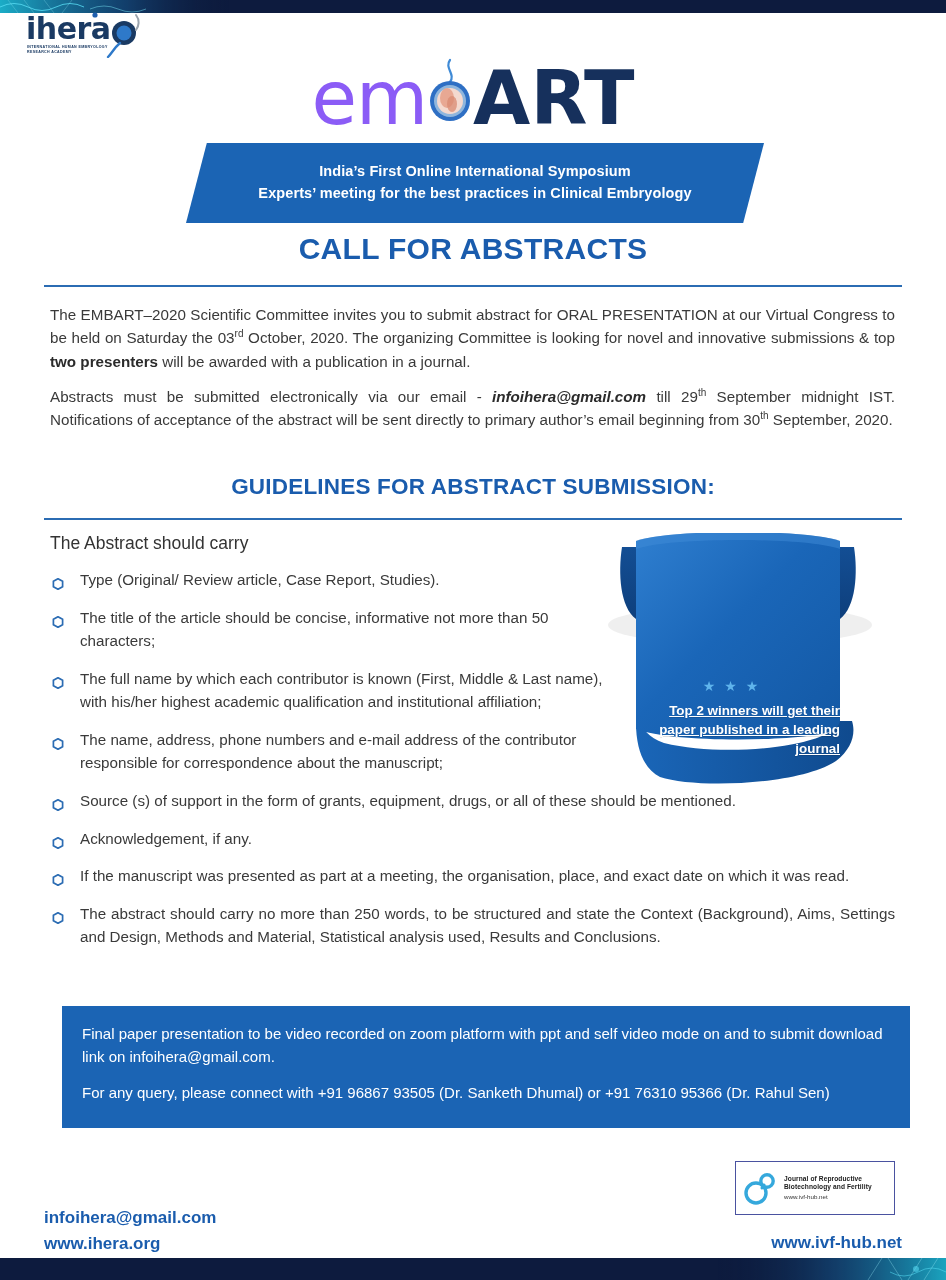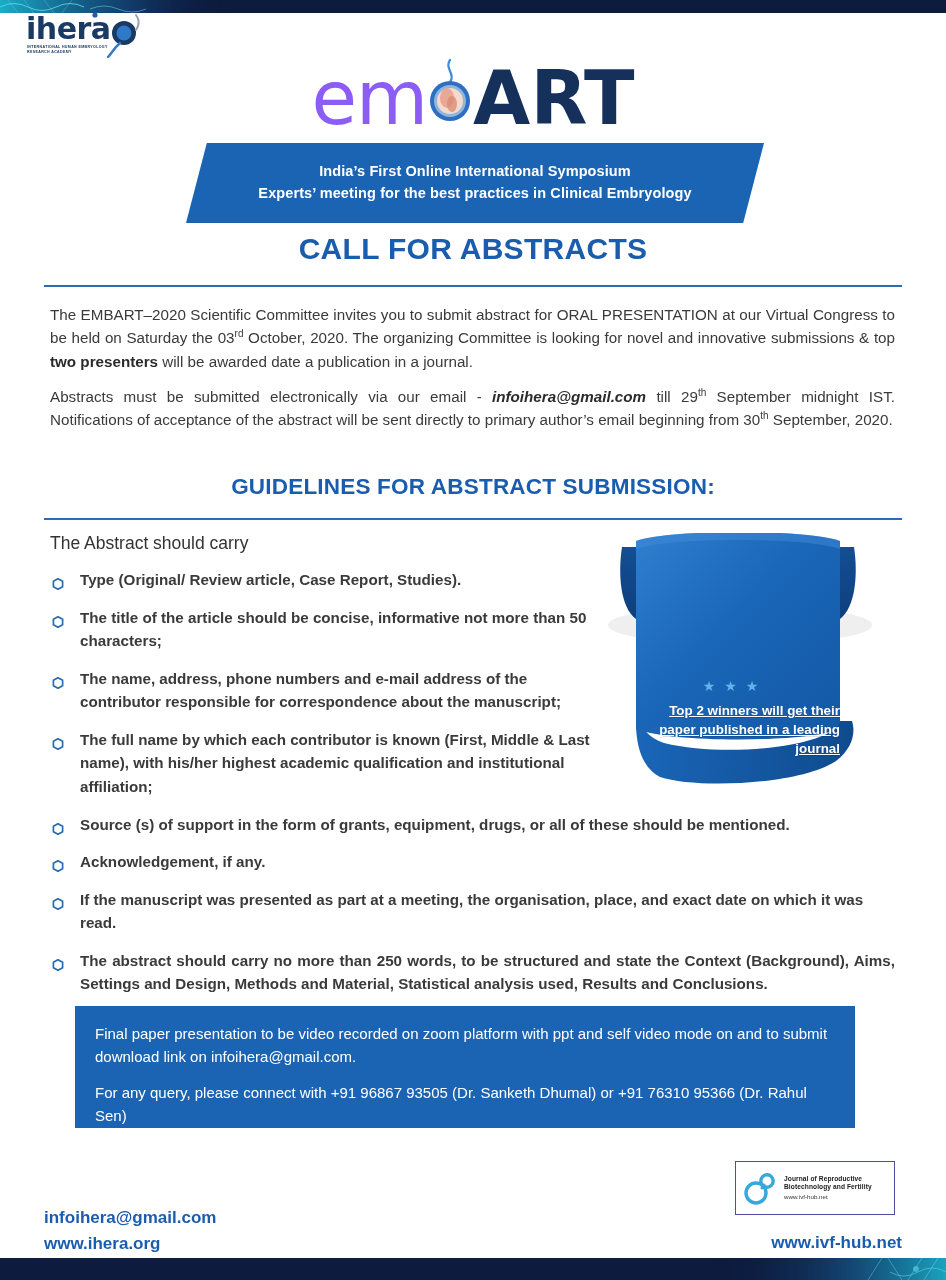--- a/index.html
+++ b/index.html
@@ -214,21 +214,20 @@
     top: 568px;
     width: 845px;
   }
   .bullet {
     position: relative;
     padding-left: 30px;
     margin-bottom: 14px;
     font-size: 15.2px;
     line-height: 1.55;
     color: #3a3a3a;
-    font-weight: bold;
   }
   .bullet.narrow { width: 560px; }
   .bullet.just { text-align: justify; }
   .bullet-marker {
     position: absolute;
     left: 2px;
     top: 5px;
     width: 12px;
     height: 12px;
   }
@@ -279,25 +278,24 @@
     z-index: 3;
     text-shadow: 0 1px 1px rgba(0,0,0,0.12);
     text-decoration: underline;
   }
 
   
   .note-box {
     position: absolute;
     left: 62px;
     top: 1006px;
-    width: 780px;
+    width: 848px;
     height: 122px;
     background: #1b64b4;
     padding: 16px 20px 14px 20px;
-    margin-left: 13px;
   }
   .note-line {
     color: #ffffff;
     font-size: 15px;
     line-height: 1.56;
     font-weight: 400;
   }
   .note-line + .note-line { margin-top: 12px; }
 
   
@@ -398,42 +396,42 @@
   </div>
 
   <div class="subtitle-bar">
     <div class="subtitle-line">India’s First Online International Symposium</div>
     <div class="subtitle-line">Experts’ meeting for the best practices in Clinical Embryology</div>
   </div>
 
   <div class="h-call">CALL FOR ABSTRACTS</div>
   <div class="rule rule-1"></div>
 
-  <p class="para para-1"><span>The EMBART–2020 Scientific Committee invites you to submit abstract for ORAL PRESENTATION at our Virtual Congress to be held on Saturday the 03</span><sup>rd</sup><span> October, 2020. The organizing Committee is looking for novel and innovative submissions &amp; top </span><b>two presenters</b><span> will be awarded date a publication in a journal.</span></p>
+  <p class="para para-1"><span>The EMBART–2020 Scientific Committee invites you to submit abstract for ORAL PRESENTATION at our Virtual Congress to be held on Saturday the 03</span><sup>rd</sup><span> October, 2020. The organizing Committee is looking for novel and innovative submissions &amp; top </span><b>two presenters</b><span> will be awarded with a publication in a journal.</span></p>
 
   <p class="para para-2"><span>Abstracts must be submitted electronically via our email - </span><span class="email">infoihera@gmail.com</span><span> till 29</span><sup>th</sup><span> September midnight IST. Notifications of acceptance of the abstract will be sent directly to primary author’s email beginning from 30</span><sup>th</sup><span> September, 2020.</span></p>
 
   <div class="h-guidelines">GUIDELINES FOR ABSTRACT SUBMISSION:</div>
   <div class="rule rule-2"></div>
 
   <div class="abstract-carry">The Abstract should carry</div>
 
   <div class="bullets" id="bullet-list">
       <div class="bullet"><span class="bullet-marker"><svg viewBox="0 0 12 12" width="12" height="12">
             <polygon points="6,0.7 10.6,3.3 10.6,8.7 6,11.3 1.4,8.7 1.4,3.3" fill="none" stroke="#2b6cb3" stroke-width="1.7"></polygon>
           </svg></span><span>Type (Original/ Review article, Case Report, Studies).</span></div>
       <div class="bullet narrow"><span class="bullet-marker"><svg viewBox="0 0 12 12" width="12" height="12">
             <polygon points="6,0.7 10.6,3.3 10.6,8.7 6,11.3 1.4,8.7 1.4,3.3" fill="none" stroke="#2b6cb3" stroke-width="1.7"></polygon>
           </svg></span><span>The title of the article should be concise, informative not more than 50 characters;</span></div>
       <div class="bullet narrow"><span class="bullet-marker"><svg viewBox="0 0 12 12" width="12" height="12">
             <polygon points="6,0.7 10.6,3.3 10.6,8.7 6,11.3 1.4,8.7 1.4,3.3" fill="none" stroke="#2b6cb3" stroke-width="1.7"></polygon>
+          </svg></span><span>The full name by which each contributor is known (First, Middle &amp; Last name), with his/her highest academic qualification and institutional affiliation;</span></div>
+      <div class="bullet narrow"><span class="bullet-marker"><svg viewBox="0 0 12 12" width="12" height="12">
+            <polygon points="6,0.7 10.6,3.3 10.6,8.7 6,11.3 1.4,8.7 1.4,3.3" fill="none" stroke="#2b6cb3" stroke-width="1.7"></polygon>
           </svg></span><span>The name, address, phone numbers and e-mail address of the contributor responsible for correspondence about the manuscript;</span></div>
-      <div class="bullet narrow"><span class="bullet-marker"><svg viewBox="0 0 12 12" width="12" height="12">
-            <polygon points="6,0.7 10.6,3.3 10.6,8.7 6,11.3 1.4,8.7 1.4,3.3" fill="none" stroke="#2b6cb3" stroke-width="1.7"></polygon>
-          </svg></span><span>The full name by which each contributor is known (First, Middle &amp; Last name), with his/her highest academic qualification and institutional affiliation;</span></div>
       <div class="bullet"><span class="bullet-marker"><svg viewBox="0 0 12 12" width="12" height="12">
             <polygon points="6,0.7 10.6,3.3 10.6,8.7 6,11.3 1.4,8.7 1.4,3.3" fill="none" stroke="#2b6cb3" stroke-width="1.7"></polygon>
           </svg></span><span>Source (s) of support in the form of grants, equipment, drugs, or all of these should be mentioned.</span></div>
       <div class="bullet"><span class="bullet-marker"><svg viewBox="0 0 12 12" width="12" height="12">
             <polygon points="6,0.7 10.6,3.3 10.6,8.7 6,11.3 1.4,8.7 1.4,3.3" fill="none" stroke="#2b6cb3" stroke-width="1.7"></polygon>
           </svg></span><span>Acknowledgement, if any.</span></div>
       <div class="bullet"><span class="bullet-marker"><svg viewBox="0 0 12 12" width="12" height="12">
             <polygon points="6,0.7 10.6,3.3 10.6,8.7 6,11.3 1.4,8.7 1.4,3.3" fill="none" stroke="#2b6cb3" stroke-width="1.7"></polygon>
           </svg></span><span>If the manuscript was presented as part at a meeting, the organisation, place, and exact date on which it was read.</span></div>
       <div class="bullet just"><span class="bullet-marker"><svg viewBox="0 0 12 12" width="12" height="12">

